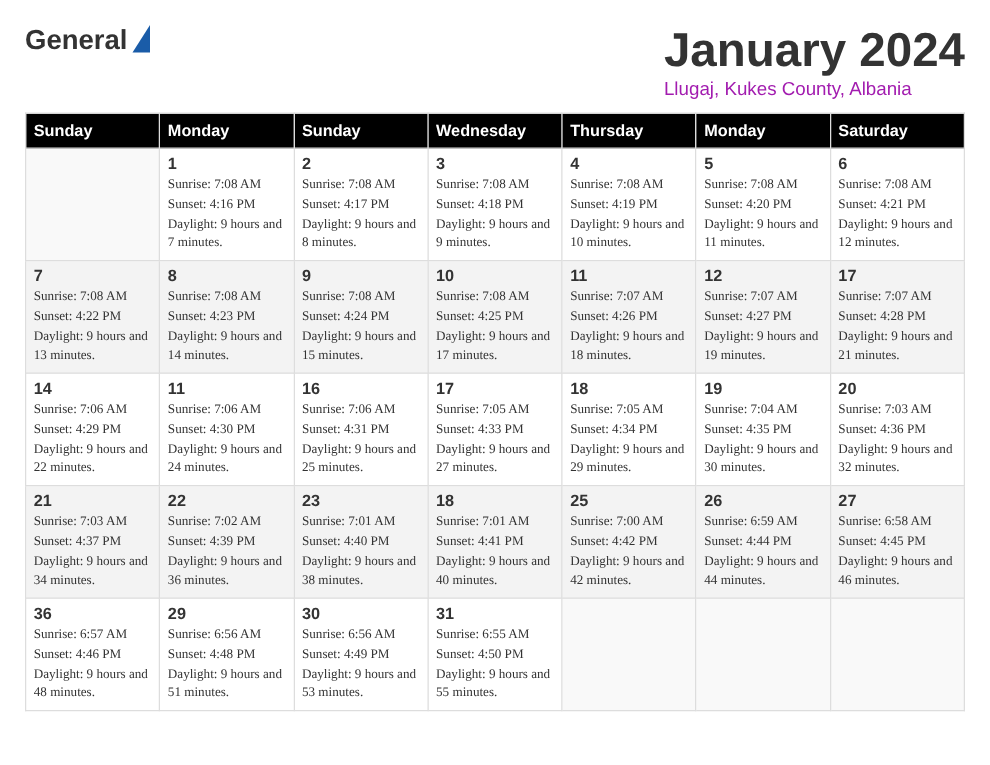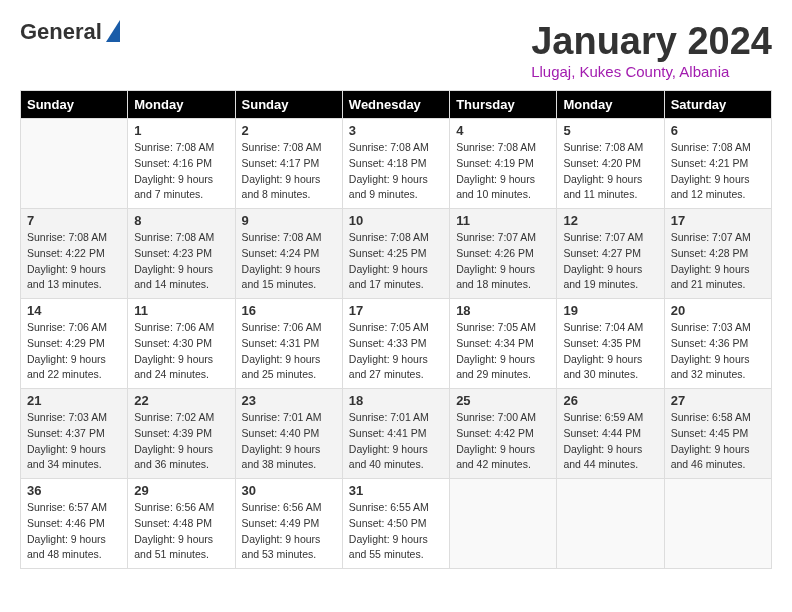--- a/index.html
+++ b/index.html
@@ -73,20 +73,21 @@
     }
     .day-num {
       font-size: 13px;
       font-weight: bold;
       margin-bottom: 2px;
     }
     .day-info {
       font-size: 10.5px;
       line-height: 1.5;
       color: #333;
+      font-family: Liberation Serif, serif;
     }
     .calendar tr:nth-child(even) td:not(.empty) {
       background: #fff;
     }
     .row-shade td {
       background: #f3f3f3 !important;
     }
   </style>
 </head>
 <body>

